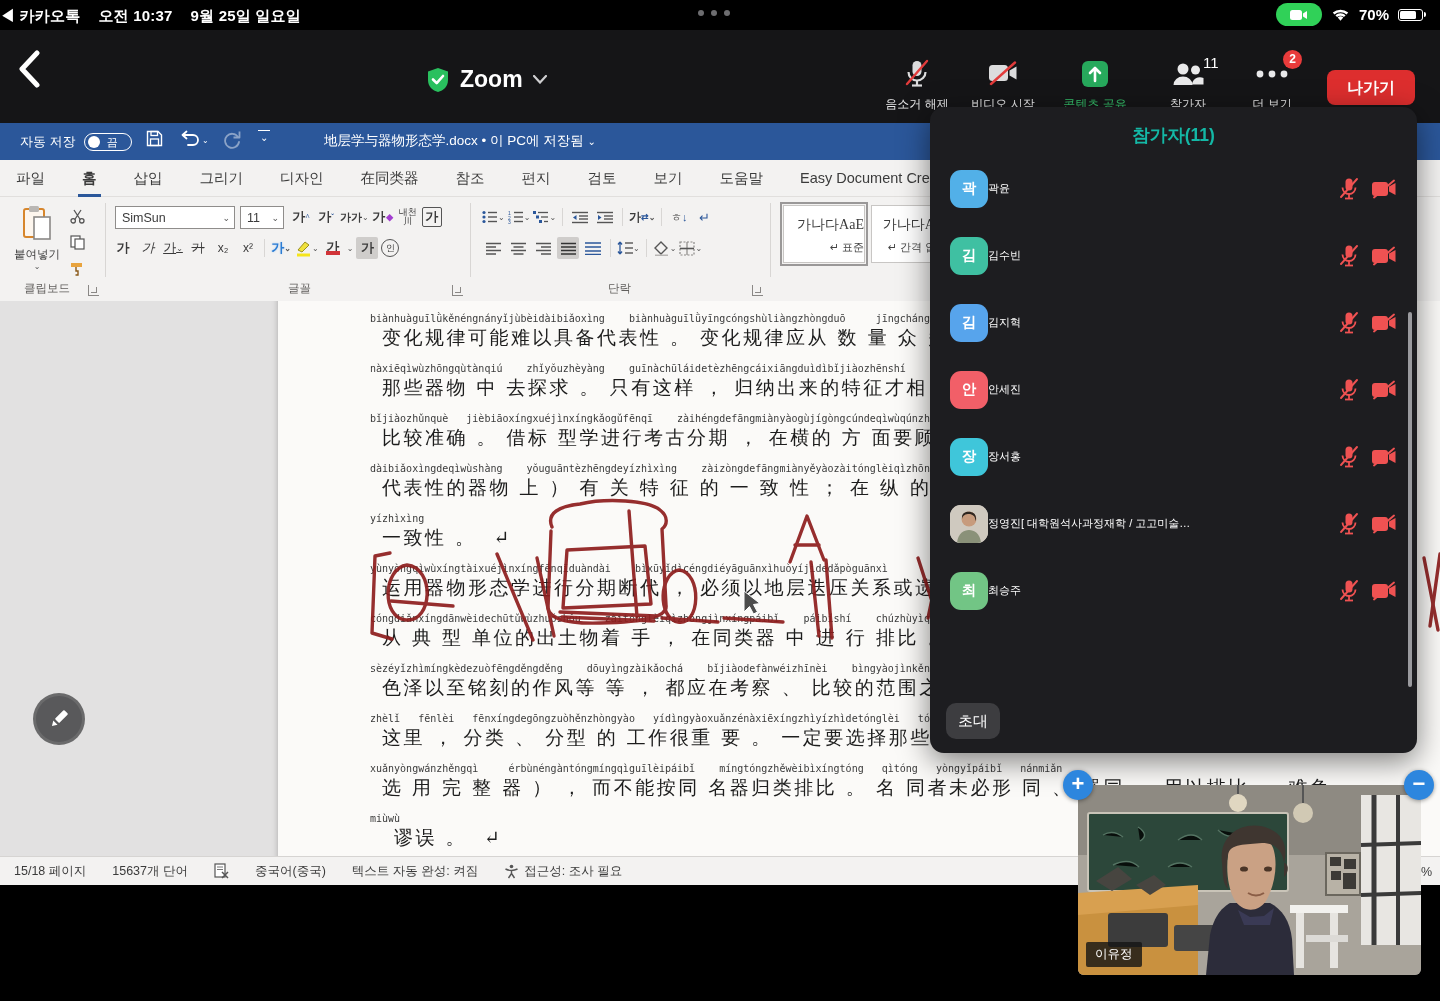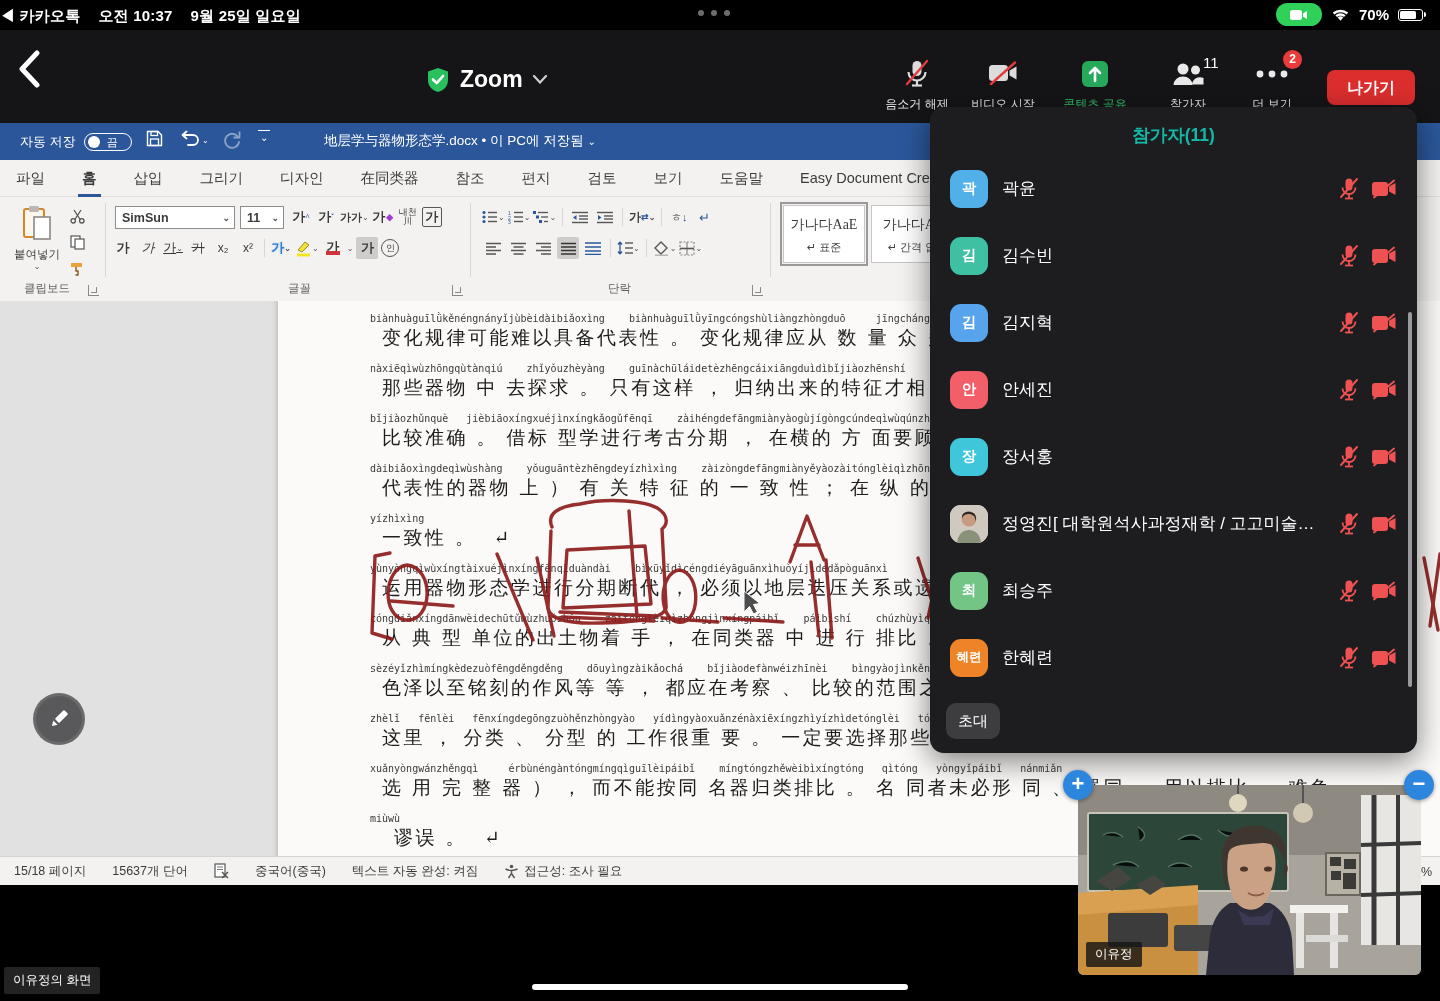--- a/index.html
+++ b/index.html
@@ -52,28 +52,28 @@
   .rtab { font-size:14.5px; color:#3b3b3b; margin-right:37px; height:37px; line-height:37px; position:relative; cursor:pointer; white-space:nowrap; }
   .rtab.active { font-weight:600; }
   .rtab.active::after { content:""; position:absolute; left:-4px; right:-4px; bottom:0; height:3px; background:#2b579a; }
 
   #ribbon { left:0; top:197px; width:1440px; height:104px; background:#f3f2f1; color:#3b3b3b; }
   .vdiv { position:absolute; top:6px; bottom:24px; width:1px; background:#d8d6d4; }
   .grp-label { position:absolute; bottom:5px; font-size:11.5px; color:#605e5c; }
   .launcher { position:absolute; bottom:5px; width:11px; height:11px; border-left:1px solid #8a8886; border-bottom:1px solid #8a8886; cursor:pointer; }
   .launcher::after { content:""; position:absolute; right:2px; top:2px; width:5px; height:5px; border-right:1.5px solid #8a8886; border-bottom:1.5px solid #8a8886; }
   .combo { position:absolute; height:23px; background:#fff; border:1px solid #8f8d8b; font-size:12.5px; display:flex; align-items:center;
-    padding:0 4px 0 6px; cursor:pointer;font-weight:bold; }
+    padding:0 4px 0 6px; cursor:pointer; }
   .combo .car { margin-left:auto; font-size:9px; color:#555; }
   .rico { display:inline-flex; align-items:center; justify-content:center; min-width:22px; height:22px; font-size:13px; cursor:pointer;
     border-radius:2px; position:relative; }
   .rowi { position:absolute; display:flex; align-items:center; gap:3px; }
   .kga { font-family:"Liberation Serif", serif; font-weight:700; }
   .style-card { position:absolute; top:8px; width:82px; height:58px; background:#fff; border:1px solid #c8c6c4; text-align:center; cursor:pointer; }
-  .style-card.sel { outline:2px solid #9a9898; outline-offset:1px; }
+  .style-card.sel { outline:2px solid #9a9898; outline-offset:1px;text-align:right; }
   .style-card .pv { font-size:14px; margin-top:10px; font-family:"Liberation Serif", serif; }
   .style-card .nm { font-size:11px; color:#444; margin-top:6px; }
 
   
   #doc { left:0; top:301px; width:1440px; height:555px; background:#e2e1e1; overflow:hidden; }
   #page { position:absolute; left:278px; top:-8px; width:1400px; height:580px; background:#fbfaf8; box-shadow:0 0 6px rgba(0,0,0,.25); }
   .dline { position:absolute; white-space:pre; }
   .pinyin { font-family:"DejaVu Sans Mono", monospace; font-size:10px; color:#3a3a3a; letter-spacing:0; }
   .hanzi { font-family:"DejaVu Serif", serif; font-size:19px; color:#1d1d1d; letter-spacing:2.5px; }
   #anno { position:absolute; left:0; top:0; width:1440px; height:555px; pointer-events:none; }
@@ -92,21 +92,21 @@
   #fab { left:33px; top:693px; width:52px; height:52px; border-radius:50%; background:#59595b; border:3px solid rgba(120,120,120,.55);
     display:flex; align-items:center; justify-content:center; cursor:pointer; }
 
   
   #panel { left:930px; top:107px; width:487px; height:646px; background:#1d1d20; border-radius:14px; box-shadow:0 8px 30px rgba(0,0,0,.5); }
   #panel-title { position:absolute; left:0; right:0; top:16px; text-align:center; color:#14b8a6; font-size:17.5px; font-weight:600; }
   #plist { position:absolute; left:0; top:48px; width:100%; }
   .prow { position:relative; height:67px; display:flex; align-items:center; padding:0 20px; cursor:pointer; }
   .avatar { width:38px; height:38px; border-radius:11px; display:flex; align-items:center; justify-content:center;
     color:#fff; font-size:14.5px; font-weight:600; flex:0 0 38px; overflow:hidden; }
-  .pname { color:#fff; font-size:17px; margin-left:14px; white-space:nowrap; overflow:hidden; text-overflow:ellipsis; max-width:330px; }
+  .pname { color:#fff; font-size:11px; white-space:nowrap; overflow:hidden; text-overflow:ellipsis; max-width:330px; }
   .picons { margin-left:auto; display:flex; gap:12px; align-items:center; }
   #pscroll { position:absolute; right:5px; top:205px; width:4px; height:375px; background:#9a9a9e; border-radius:2px; cursor:grab; }
   #invite-btn { position:absolute; left:16px; top:596px; width:54px; height:36px; background:#3d3d40; border-radius:10px;
     color:#fff; font-size:15px; text-align:center; line-height:36px; cursor:pointer; }
 
   
   #vthumb { left:1078px; top:785px; width:343px; height:190px; border-radius:6px; overflow:hidden; background:#777; }
   #vlabel { position:absolute; left:8px; bottom:8px; background:rgba(20,20,20,.8); color:#fff; font-size:12.5px; padding:4px 9px; border-radius:2px; }
   .zoomctl { width:30px; height:30px; border-radius:50%; background:#2d86de; color:#fff; font-size:22px; font-weight:600; text-align:center;
     line-height:27px; cursor:pointer; box-shadow:0 1px 4px rgba(0,0,0,.4); }
@@ -621,24 +621,20 @@
         <svg width="15" height="14" viewBox="0 0 15 14">
             <path d="M1 4 V1 H4 M11 1 H14 V4 M14 10 V13 H11 M4 13 H1 V10" stroke="#555" stroke-width="1.4" fill="none"></path>
             <rect x="5" y="4" width="5" height="6" fill="#555"></rect>
           </svg>
         <span>포커</span>
       </span>
       <span class="ws-item">%</span>
     </span>
   </div>
 
-  <div id="footer" class="abs">
-    <div id="share-label">이유정의 화면</div>
-    <div id="home-bar"></div>
-  </div>
 
   <div id="fab" class="abs">
     <svg width="24" height="24" viewBox="0 0 24 24">
       <g transform="rotate(45 12 12)">
         <rect x="9" y="2" width="6" height="13" rx="1" fill="#fff"></rect>
         <path d="M9 17 L12 22 L15 17 Z" fill="#fff"></path>
         <rect x="9" y="15" width="6" height="1.6" fill="#59595b"></rect>
       </g>
     </svg>
   </div>
@@ -779,38 +775,20 @@
         <line x1="2" y1="20" x2="18" y2="2" stroke="#ef5252" stroke-width="1.9" stroke-linecap="round"></line>
       </svg>
       <svg width="26" height="20" viewBox="0 0 26 20">
         <rect x="1" y="3" width="16" height="14" rx="3" fill="#ef5252"></rect>
         <path d="M18 7.5 L24.5 4 V16 L18 12.5 Z" fill="#ef5252"></path>
         <line x1="3" y1="18.5" x2="23" y2="1.5" stroke="#ef5252" stroke-width="1.9" stroke-linecap="round"></line>
       </svg>
     </div>
   </div>
 
-  <div class="prow">
-    <div class="avatar" style="background: rgb(238, 132, 39); font-size: 12.5px;">혜련</div>
-    <div class="pname">한혜련</div>
-    <div class="picons">
-      <svg width="20" height="24" viewBox="0 0 20 24">
-        <rect x="6.5" y="1.5" width="7" height="12" rx="3.5" fill="#ef5252"></rect>
-        <path d="M3.5 10.5 a6.5 6.5 0 0 0 13 0" stroke="#ef5252" stroke-width="1.8" fill="none"></path>
-        <line x1="10" y1="17" x2="10" y2="21" stroke="#ef5252" stroke-width="1.8"></line>
-        <line x1="6" y1="21.5" x2="14" y2="21.5" stroke="#ef5252" stroke-width="1.8"></line>
-        <line x1="2" y1="20" x2="18" y2="2" stroke="#ef5252" stroke-width="1.9" stroke-linecap="round"></line>
-      </svg>
-      <svg width="26" height="20" viewBox="0 0 26 20">
-        <rect x="1" y="3" width="16" height="14" rx="3" fill="#ef5252"></rect>
-        <path d="M18 7.5 L24.5 4 V16 L18 12.5 Z" fill="#ef5252"></path>
-        <line x1="3" y1="18.5" x2="23" y2="1.5" stroke="#ef5252" stroke-width="1.9" stroke-linecap="round"></line>
-      </svg>
-    </div>
-  </div>
 </div>
     <div id="pscroll"></div>
     <div id="invite-btn">초대</div>
   </div>
 
   <div id="vthumb" class="abs">
     <svg width="343" height="190" viewBox="0 0 343 190">
       <rect width="343" height="190" fill="#a9a49b"></rect>
       <rect x="0" y="0" width="343" height="70" fill="#8e8a82"></rect>
       <rect x="283" y="10" width="60" height="150" fill="#e8e6e2"></rect>

